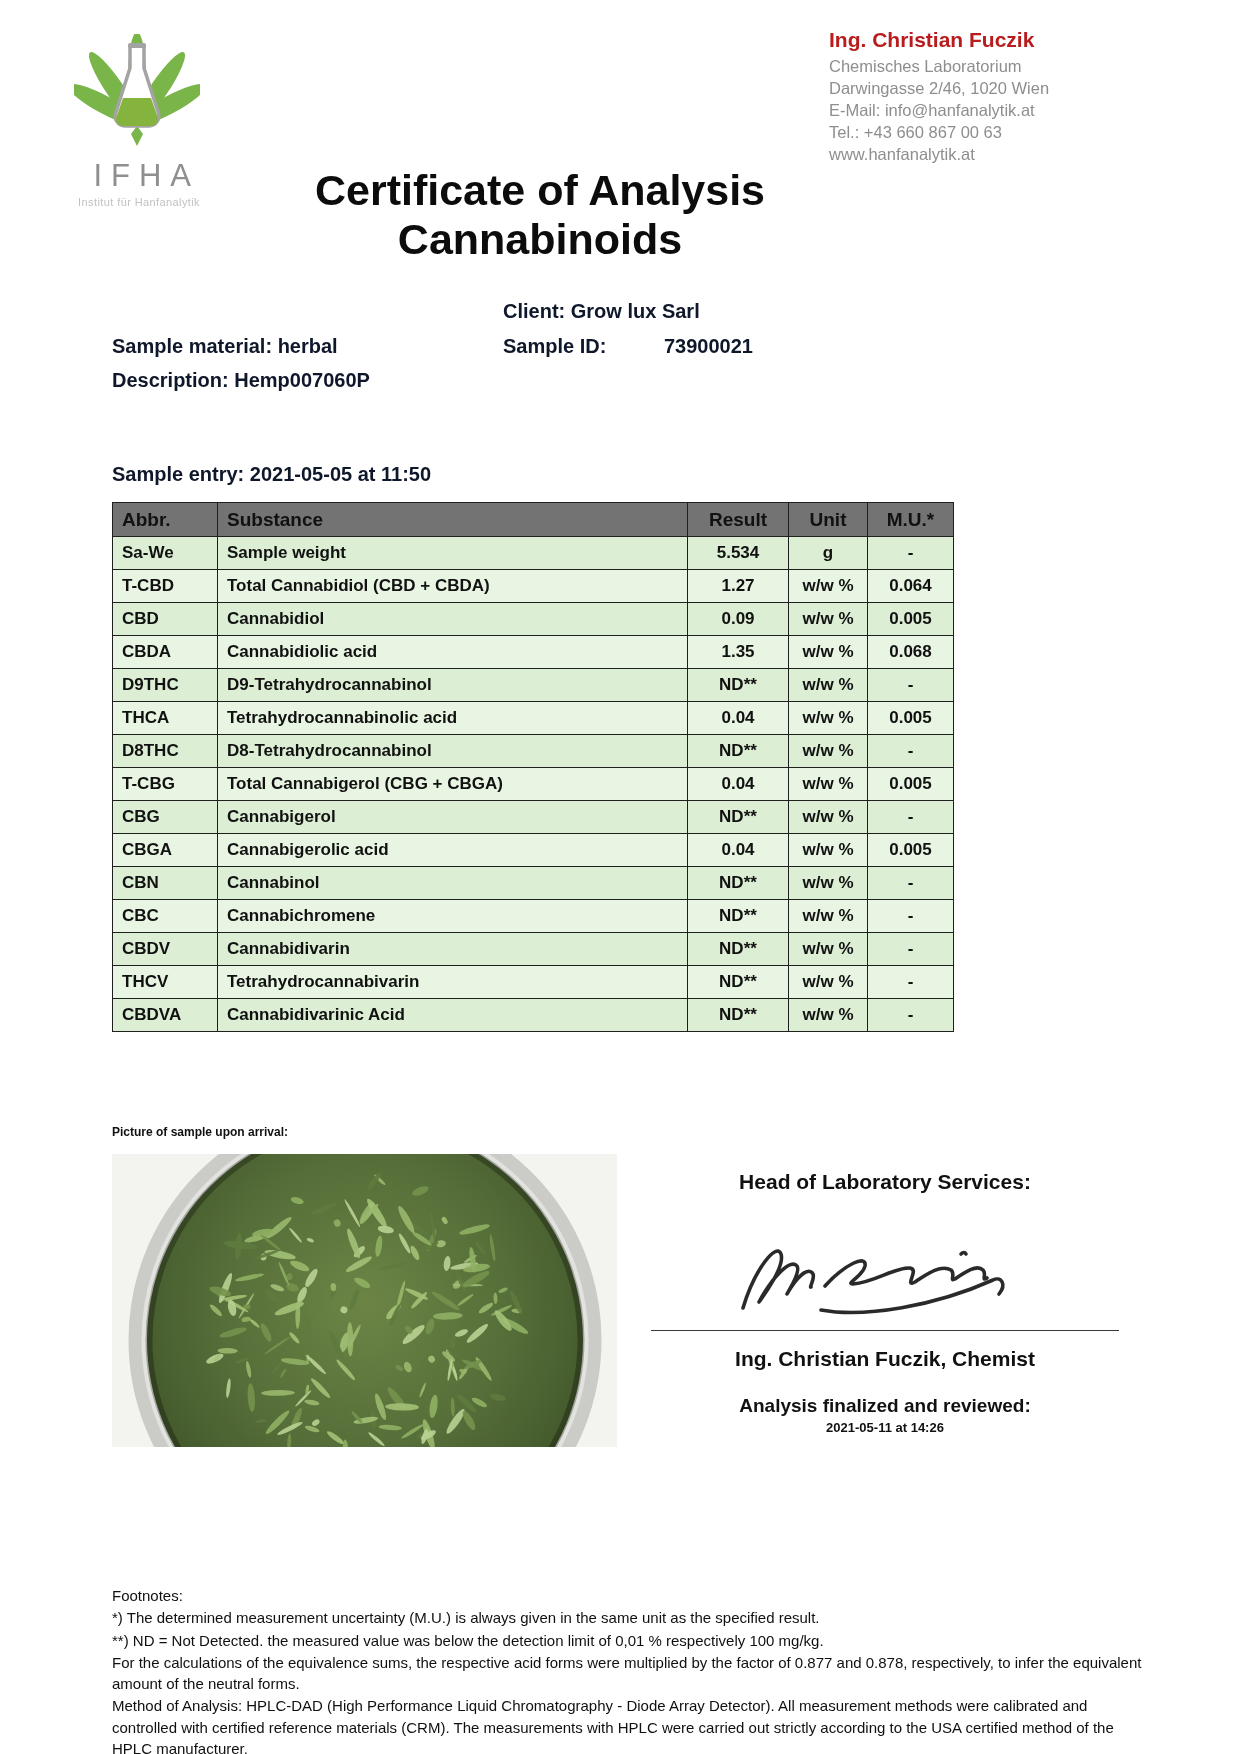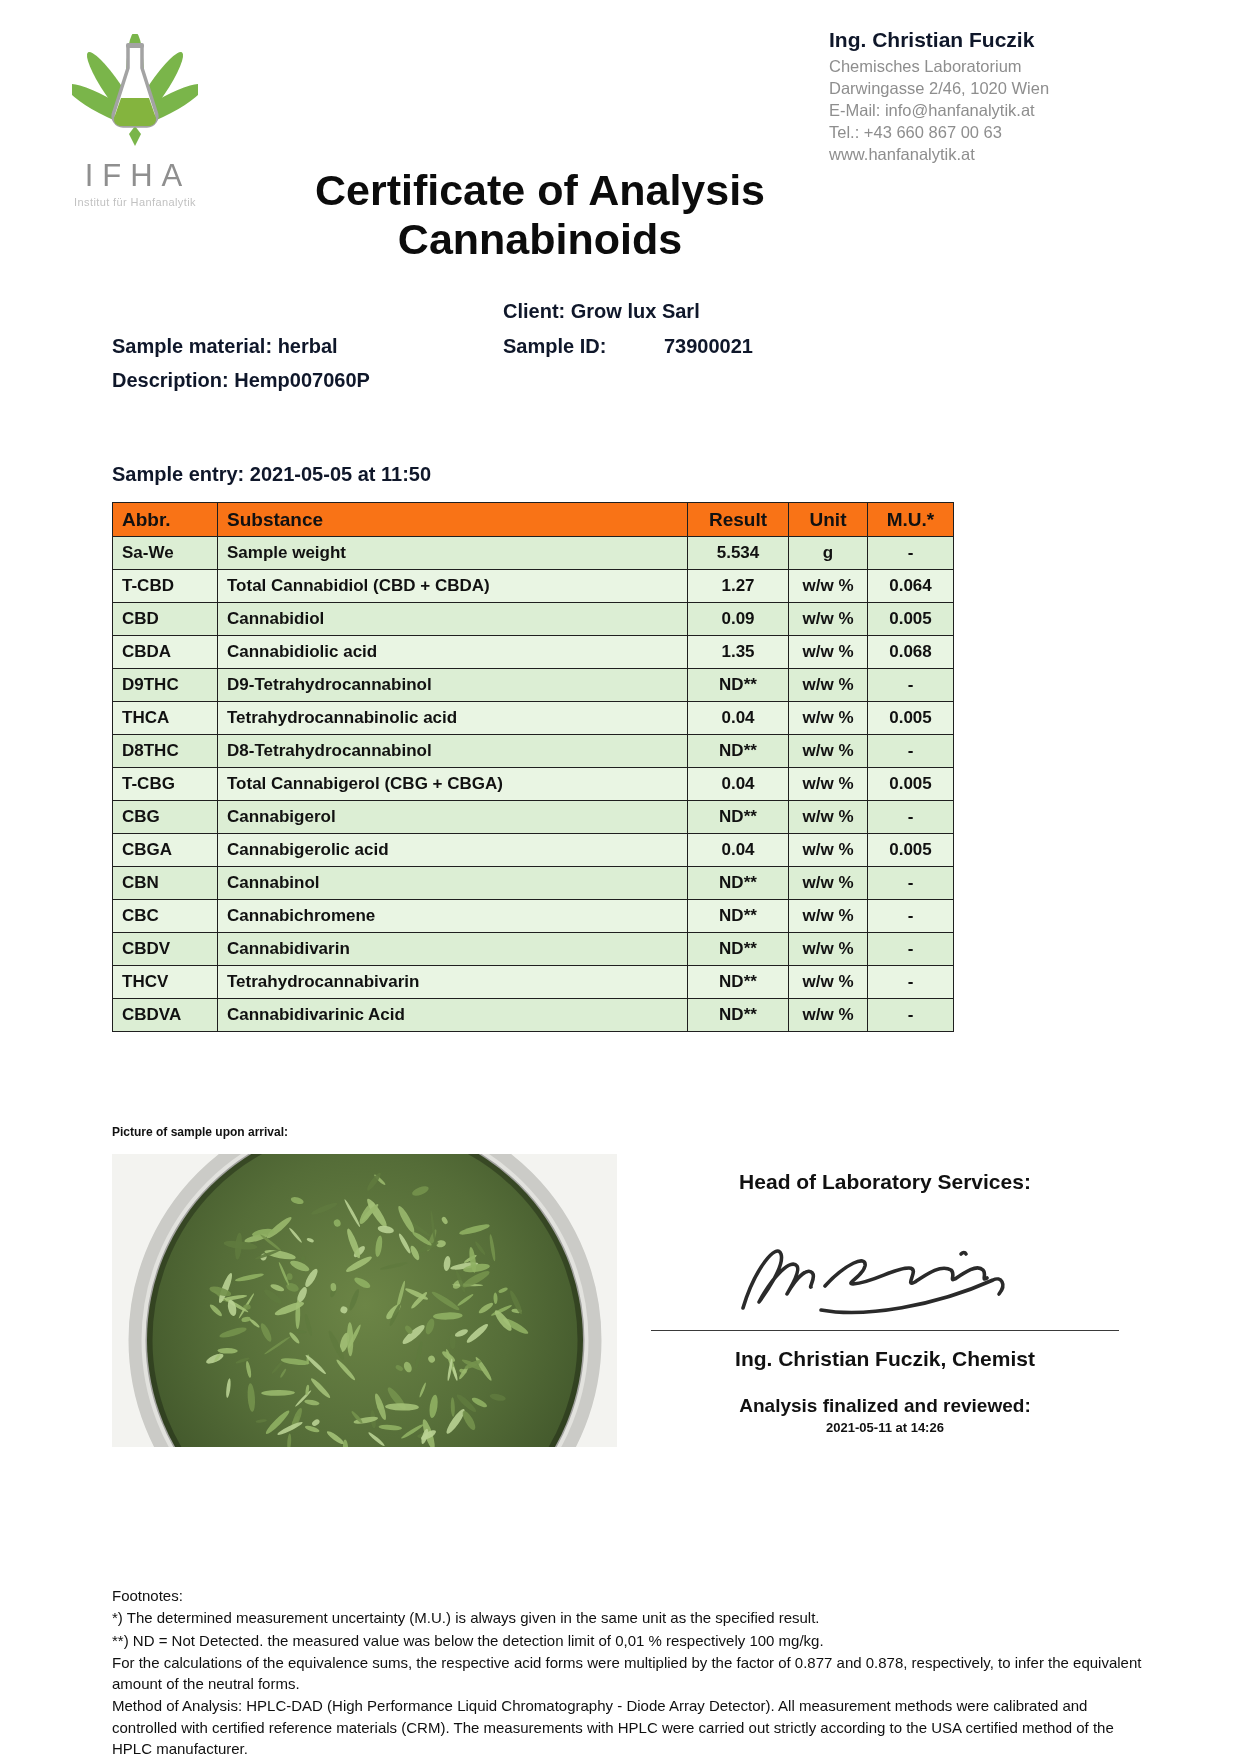--- a/index.html
+++ b/index.html
@@ -1,45 +1,45 @@
 <!DOCTYPE html>
 <html><head>
 <meta charset="utf-8">
 <style>
   html,body{margin:0;padding:0;background:#ffffff;}
   body{font-family:"Liberation Sans", sans-serif;color:#111;}
   .page{position:relative;width:1239px;height:1754px;background:#fff;overflow:hidden;}
 
   
-  .logo{position:absolute;left:70px;top:34px;width:130px;text-align:center;}
+  .logo{position:absolute;left:70px;top:34px;width:130px;text-align:right;}
   .logo-acronym{font-size:31px;letter-spacing:9px;color:#8f8f8f;font-weight:400;margin-top:2px;padding-left:6px;}
   .logo-tagline{font-size:11px;color:#c2c2c2;letter-spacing:.4px;margin-top:2px;}
 
   
   .contact{position:absolute;left:829px;top:28px;width:330px;}
-  .contact-name{font-size:21px;font-weight:bold;color:#0f172a;margin-bottom:4px;}
+  .contact-name{font-size:21px;font-weight:bold;color:#b91c1c;margin-bottom:4px;}
   .contact-line{font-size:16.5px;color:#8e8e8e;line-height:1.33;}
 
   
   .title{position:absolute;left:150px;top:166px;width:780px;text-align:center;
          font-size:43px;font-weight:bold;line-height:1.13;color:#0c0c0c;}
 
   
   .inf{position:absolute;font-size:20px;font-weight:600;color:#0f172a;white-space:nowrap;}
   .client-row{left:503px;top:300px;}
   .material-row{left:112px;top:335px;}
   .sampleid-row{left:503px;top:335px;}
   .sampleid-row .val{margin-left:52px;}
   .description-row{left:112px;top:369px;}
   .entry-row{left:112px;top:463px;}
 
   
   table.results{position:absolute;left:112px;top:502px;width:818px;border-collapse:collapse;table-layout:fixed;}
   table.results th, table.results td{border:1px solid #1f1f1f;overflow:hidden;}
-  table.results th{height:33px;background:#f97316;font-size:19px;font-weight:bold;text-align:center;padding:0;}
+  table.results th{height:33px;background:#737373;font-size:19px;font-weight:bold;text-align:center;padding:0;}
   table.results td{height:32px;font-size:17px;font-weight:600;text-align:center;padding:0;}
   table.results th.c0, table.results td.c0{width:95px;text-align:left;padding-left:9px;}
   table.results th.c1, table.results td.c1{width:460px;text-align:left;padding-left:9px;}
   table.results th.c2, table.results td.c2{width:100px;}
   table.results th.c3, table.results td.c3{width:78px;}
   table.results th.c4, table.results td.c4{width:85px;}
   table.results tr:nth-child(odd) td{background:#dceed4;}
   table.results tr:nth-child(even) td{background:#e9f5e3;}
 
   

